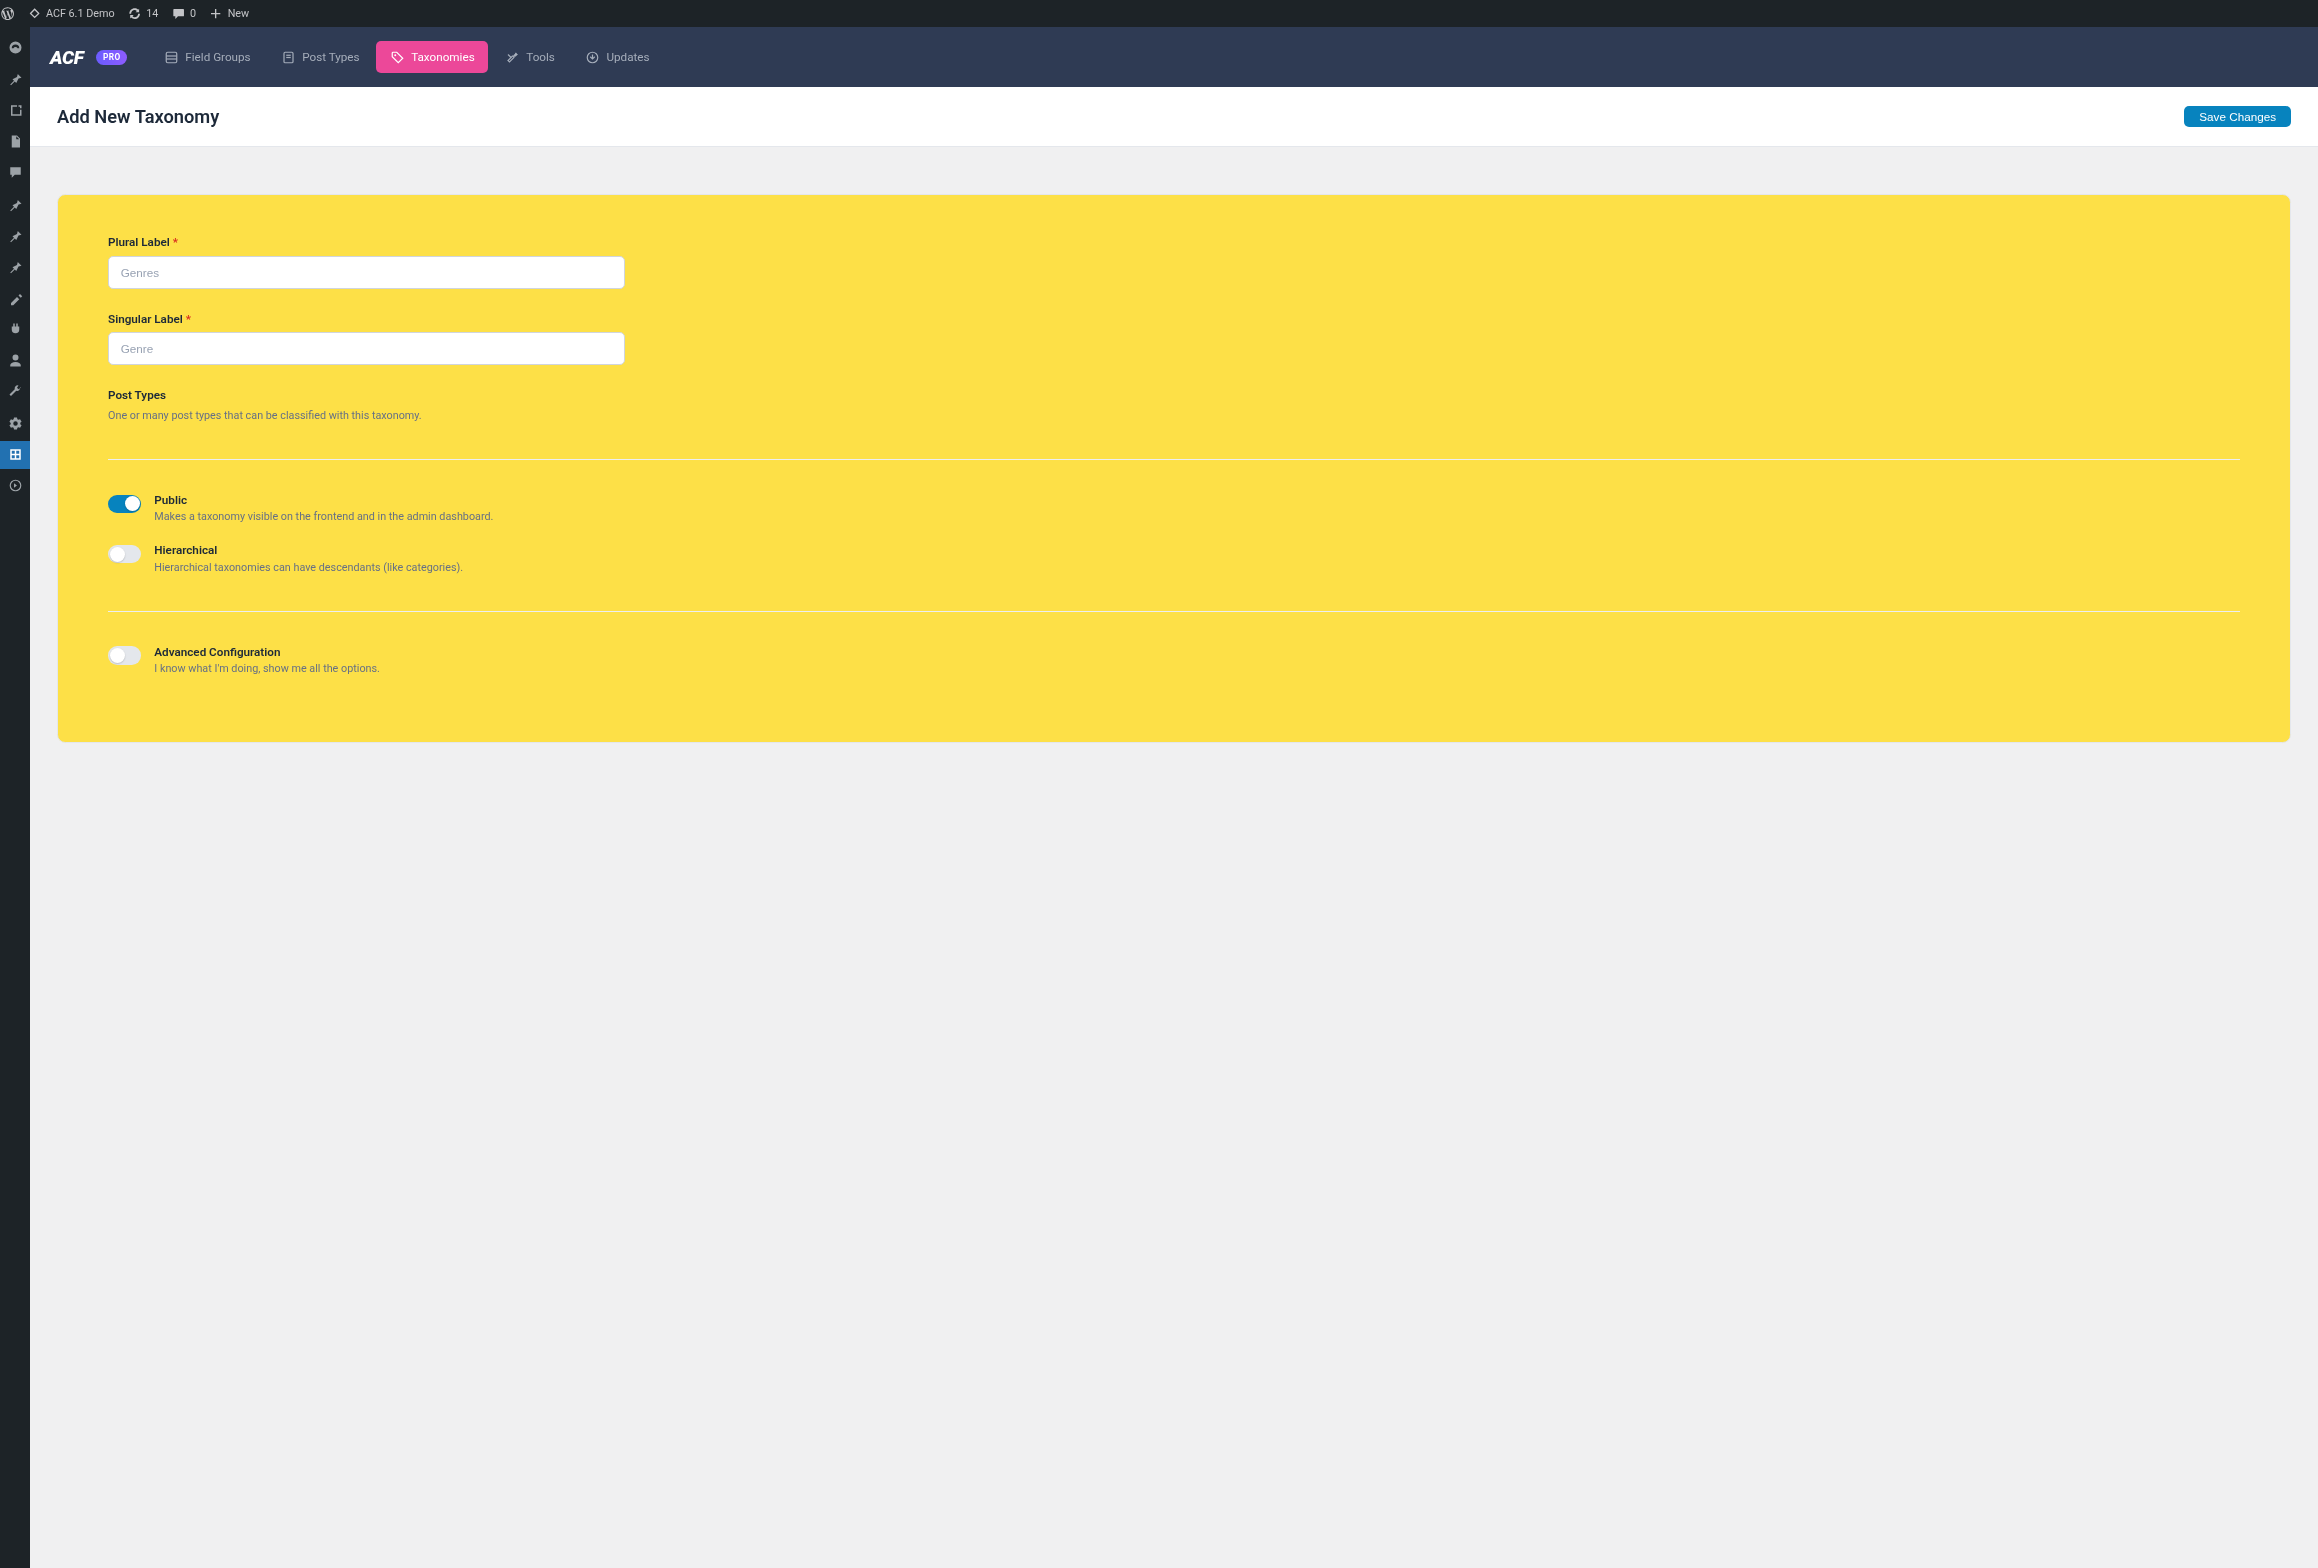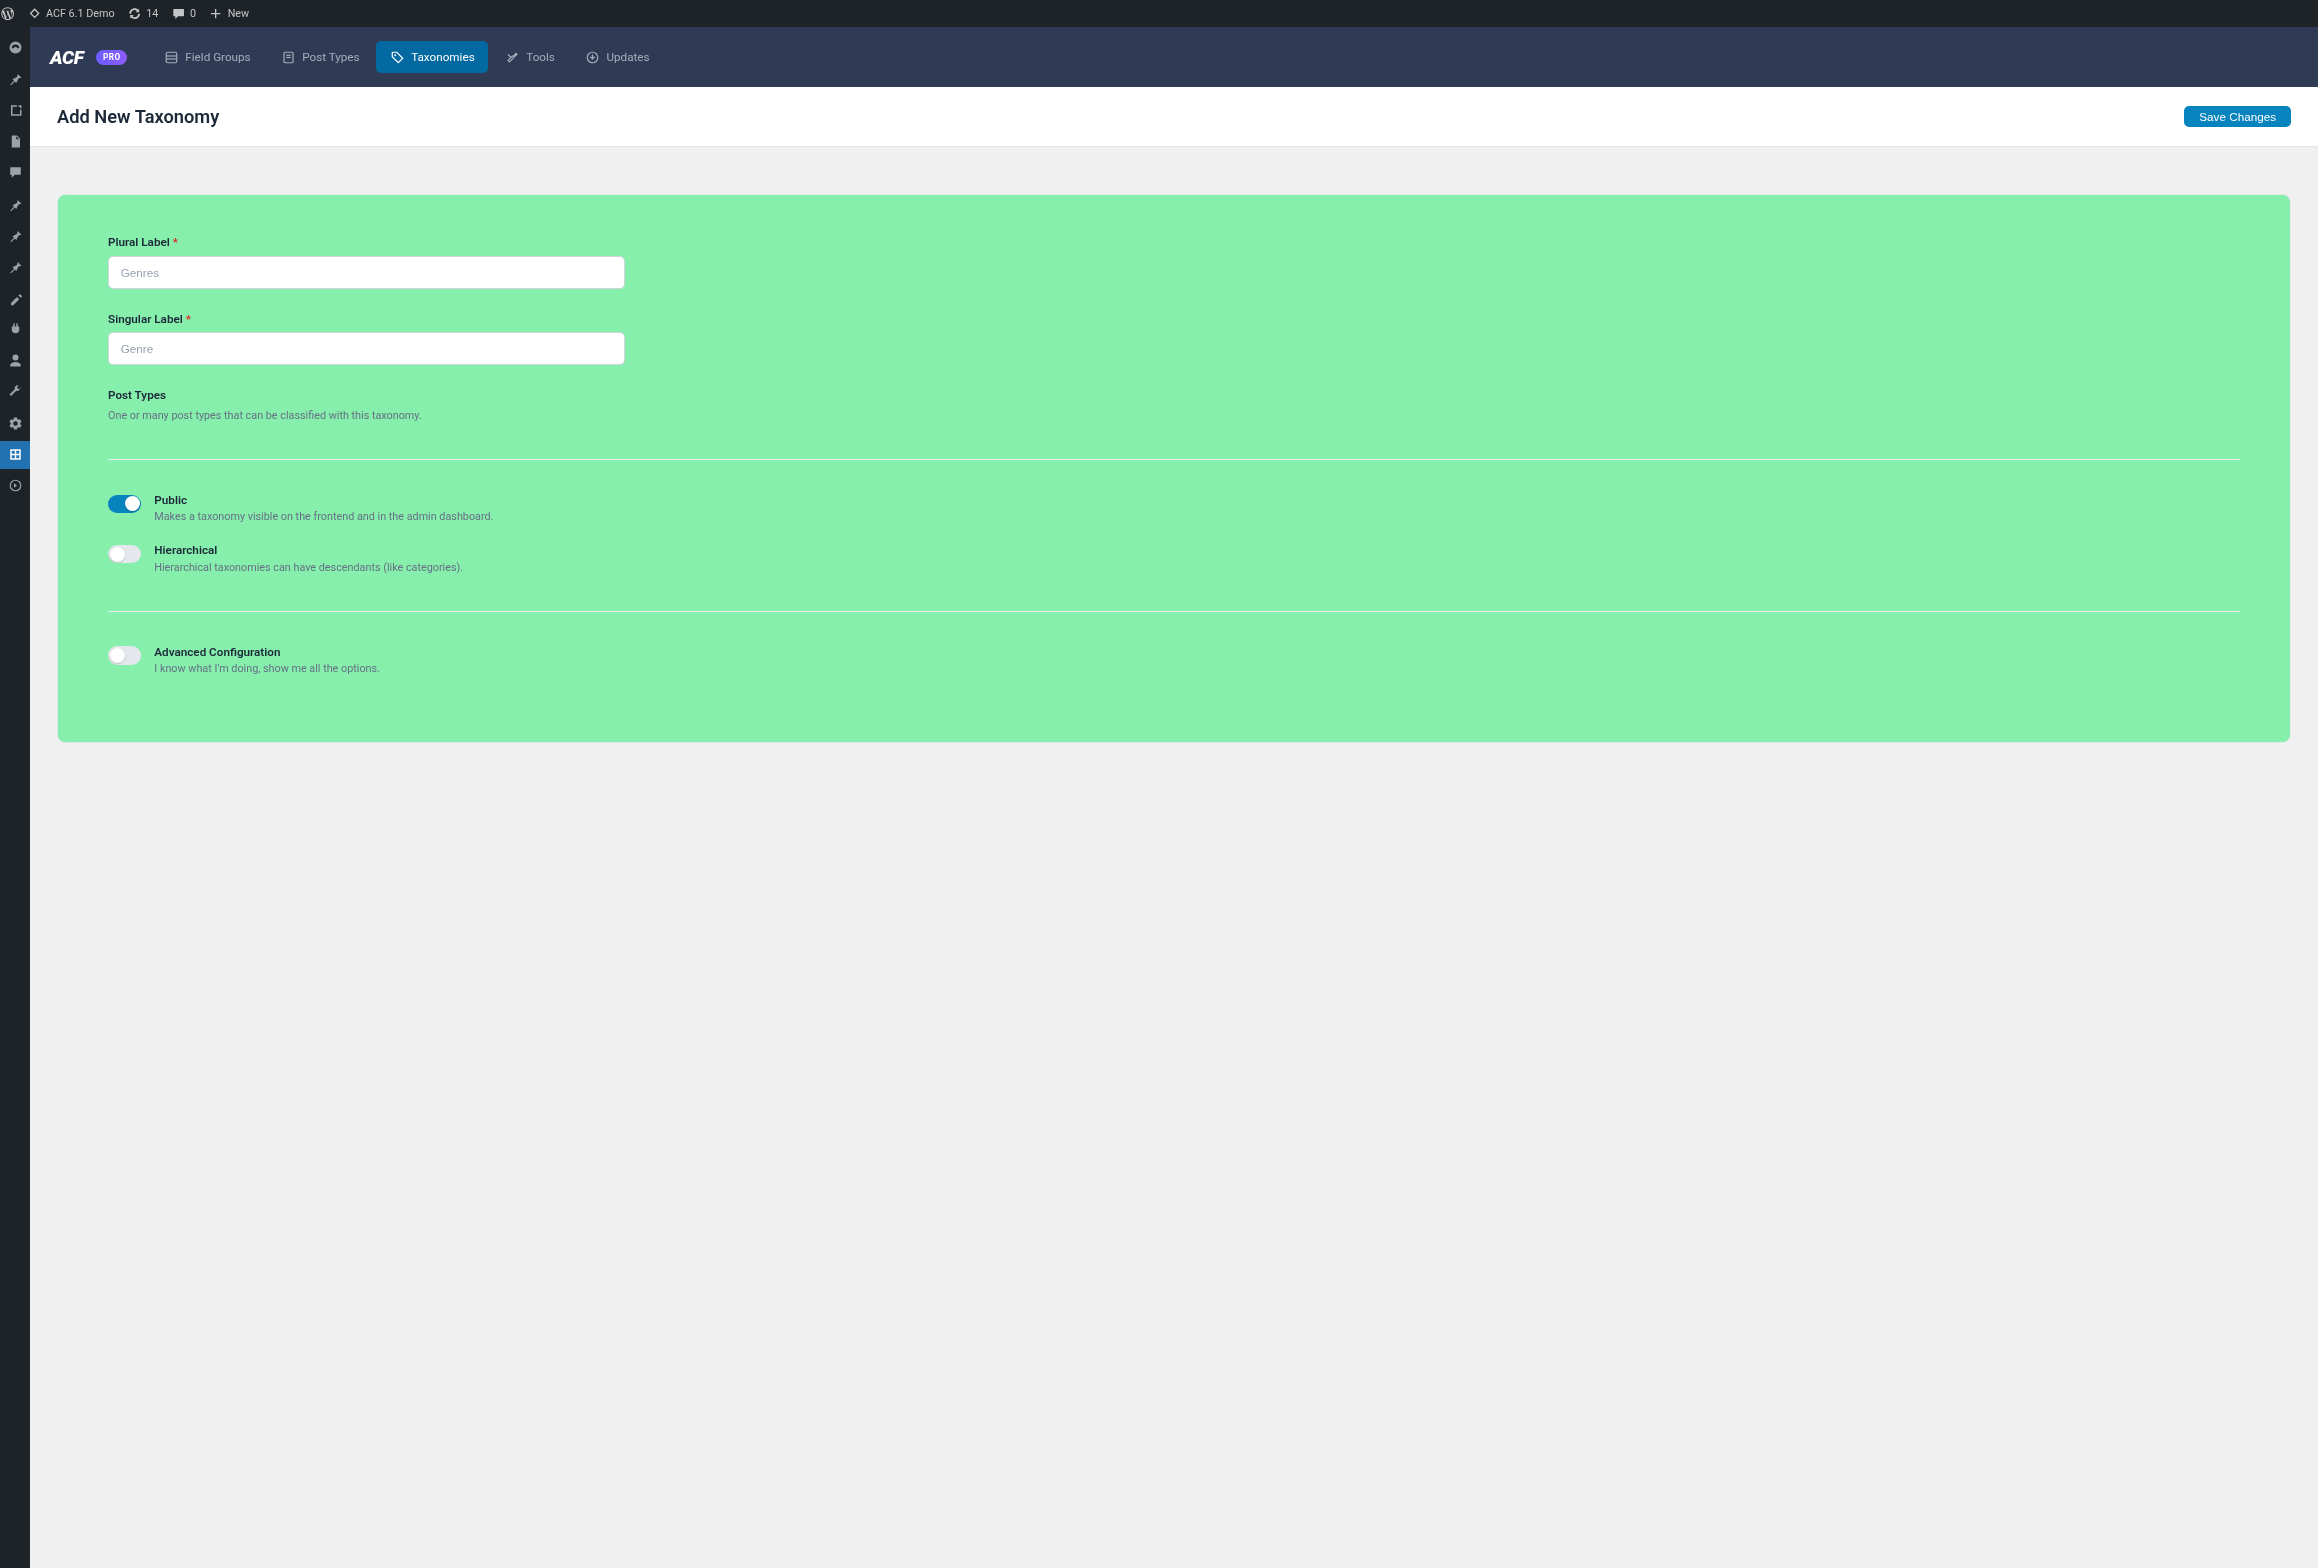--- a/index.html
+++ b/index.html
@@ -102,21 +102,21 @@
     align-items: center;
     gap: 6.7px;
     color: #a5adba;
     padding: 8.3px 13.3px;
     border-radius: 5px;
     font-size: 11.7px;
     cursor: pointer;
   }
   .acf-tab svg { width: 15px; height: 15px; fill: none; stroke: #a5adba; stroke-width: 1.6; }
   .acf-tab.active {
-    background: #0369a1;
+    background: #ec4899;
     color: #fff;
   }
   .acf-tab.active svg { stroke: #fff; }
 
   
   .page-titlebar {
     background: #fff;
     border-bottom: 0.8px solid #e4e7ec;
     height: 60px;
     display: flex;
@@ -138,21 +138,21 @@
     font-size: 11.7px;
     font-weight: 500;
     cursor: pointer;
   }
 
   
   .card-area {
     padding: 47px 27px 33px;
   }
   .card {
-    background: #86efac;
+    background: #fde047;
     border: 0.8px solid #e4e7ec;
     border-radius: 8.3px;
     padding: 40px 50px 47px;
   }
   .section-divider {
     border: none;
     border-top: 0.8px solid #eceef1;
     margin: 37px 0 33px;
   }
 

